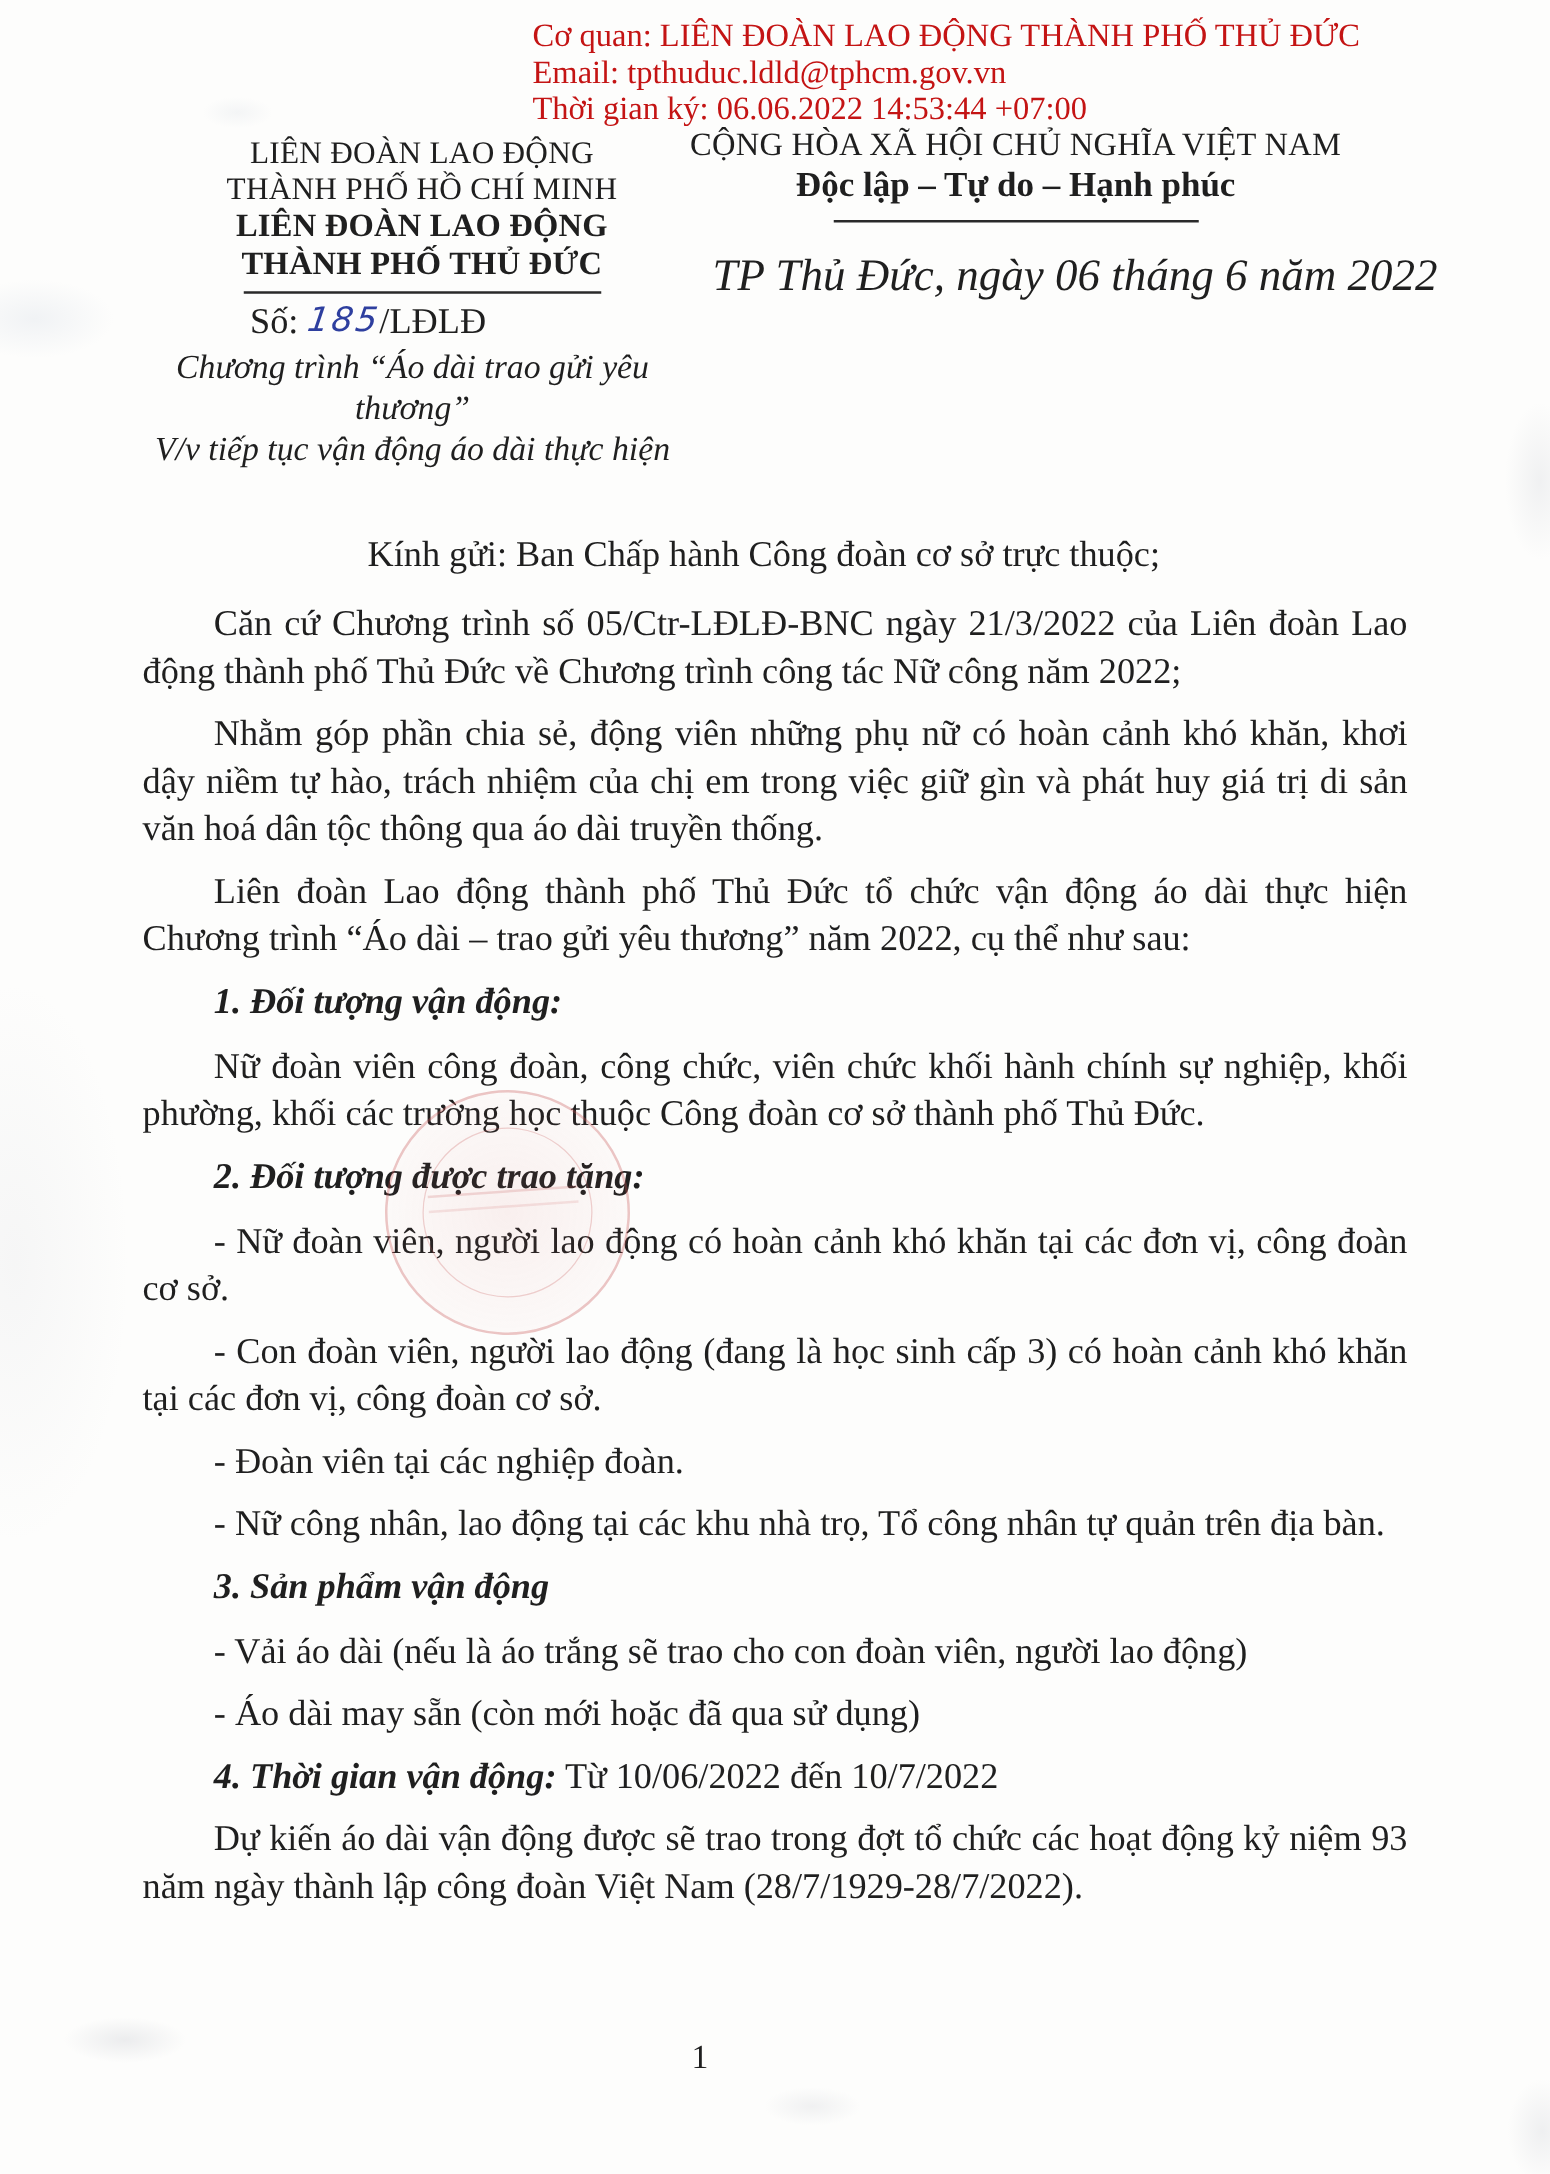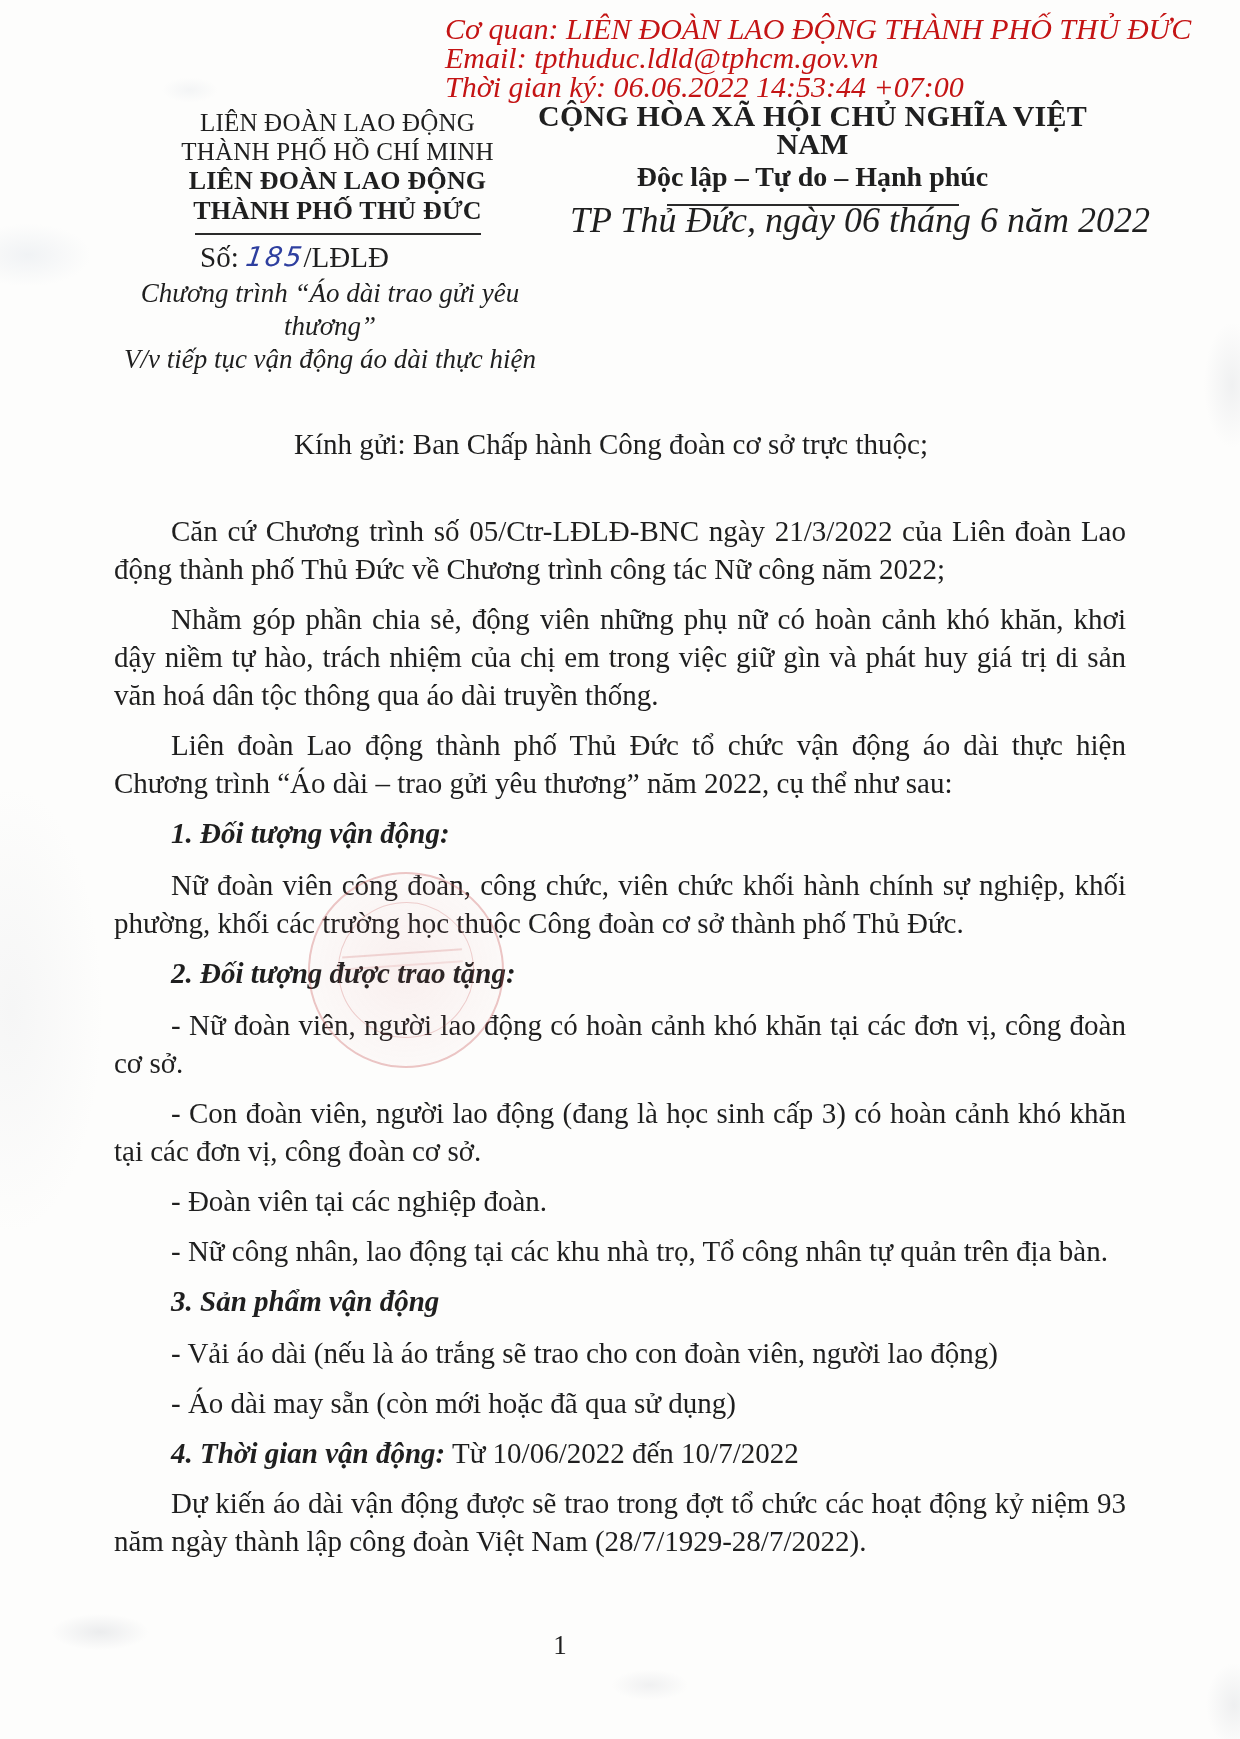--- a/index.html
+++ b/index.html
@@ -16,25 +16,24 @@
       radial-gradient(ellipse 40px 90px at 1232px 385px, rgba(180,184,194,.18), transparent 70%),
       radial-gradient(ellipse 40px 60px at 1234px 1705px, rgba(180,184,194,.20), transparent 70%),
       #fdfdfc;
     font-family:"Liberation Serif", serif;
     color:#1f1f1f;
     overflow:hidden;
   }
 
   
   .sig {
-    position:absolute; left:445px; top:14px;
-    font-size:30px; line-height:29px;
+    position:absolute; left:426px; top:14px;
+    font-size:26px; line-height:29px;
     color:#c41414;
     white-space:nowrap;
-    font-style:italic;
   }
 
   
   .org {
     position:absolute; left:140px; top:108px; width:395px;
     text-align:center; font-size:25px; line-height:29px;
     letter-spacing:.2px;
   }
   .org .b { font-weight:bold; font-size:26px; line-height:30px; }
   .org-rule {
@@ -49,21 +48,21 @@
     color:#2e3f9f;
     font-family:"DejaVu Sans", sans-serif;
     font-style:italic; font-size:27px; letter-spacing:2px;
     display:inline-block; transform:skewX(-8deg) translateY(-1px);
   }
 
   .national {
     position:absolute; left:530px; top:102px; width:565px;
     text-align:center;
   }
-  .national .l1 { font-weight:bold; font-size:30px; line-height:28px; letter-spacing:.2px; }
+  .national .l1 { font-weight:normal; font-size:26px; line-height:28px; letter-spacing:.2px; }
   .national .l2 { font-weight:bold; font-size:28px; line-height:32px; margin-top:3px; }
   .nat-rule {
     margin:11px auto 0; width:292px; height:0;
     border-top:2.5px solid #2a2a2a;
   }
   .dateline {
     position:absolute; left:570px; top:199px; width:520px;
     text-align:center; font-style:italic; font-size:36px;
     white-space:nowrap;
   }
@@ -75,21 +74,21 @@
   }
 
   
   .recipient {
     position:absolute; left:294px; top:428px;
     font-size:29px; white-space:nowrap;
   }
 
   
   .body-block {
-    position:absolute; left:114px; top:512px; width:1012px;
+    position:absolute; left:114px; top:480px; width:1012px;
     font-size:29px; line-height:38px;
     text-align:justify;
   }
   .body-block p { margin:0 0 12px 0; text-indent:57px; }
   .body-block p.hd {
     font-weight:bold; font-style:italic;
     margin-top:6px; margin-bottom:14px;
   }
   .body-block p.mixed .lead { font-weight:bold; font-style:italic; }
 

